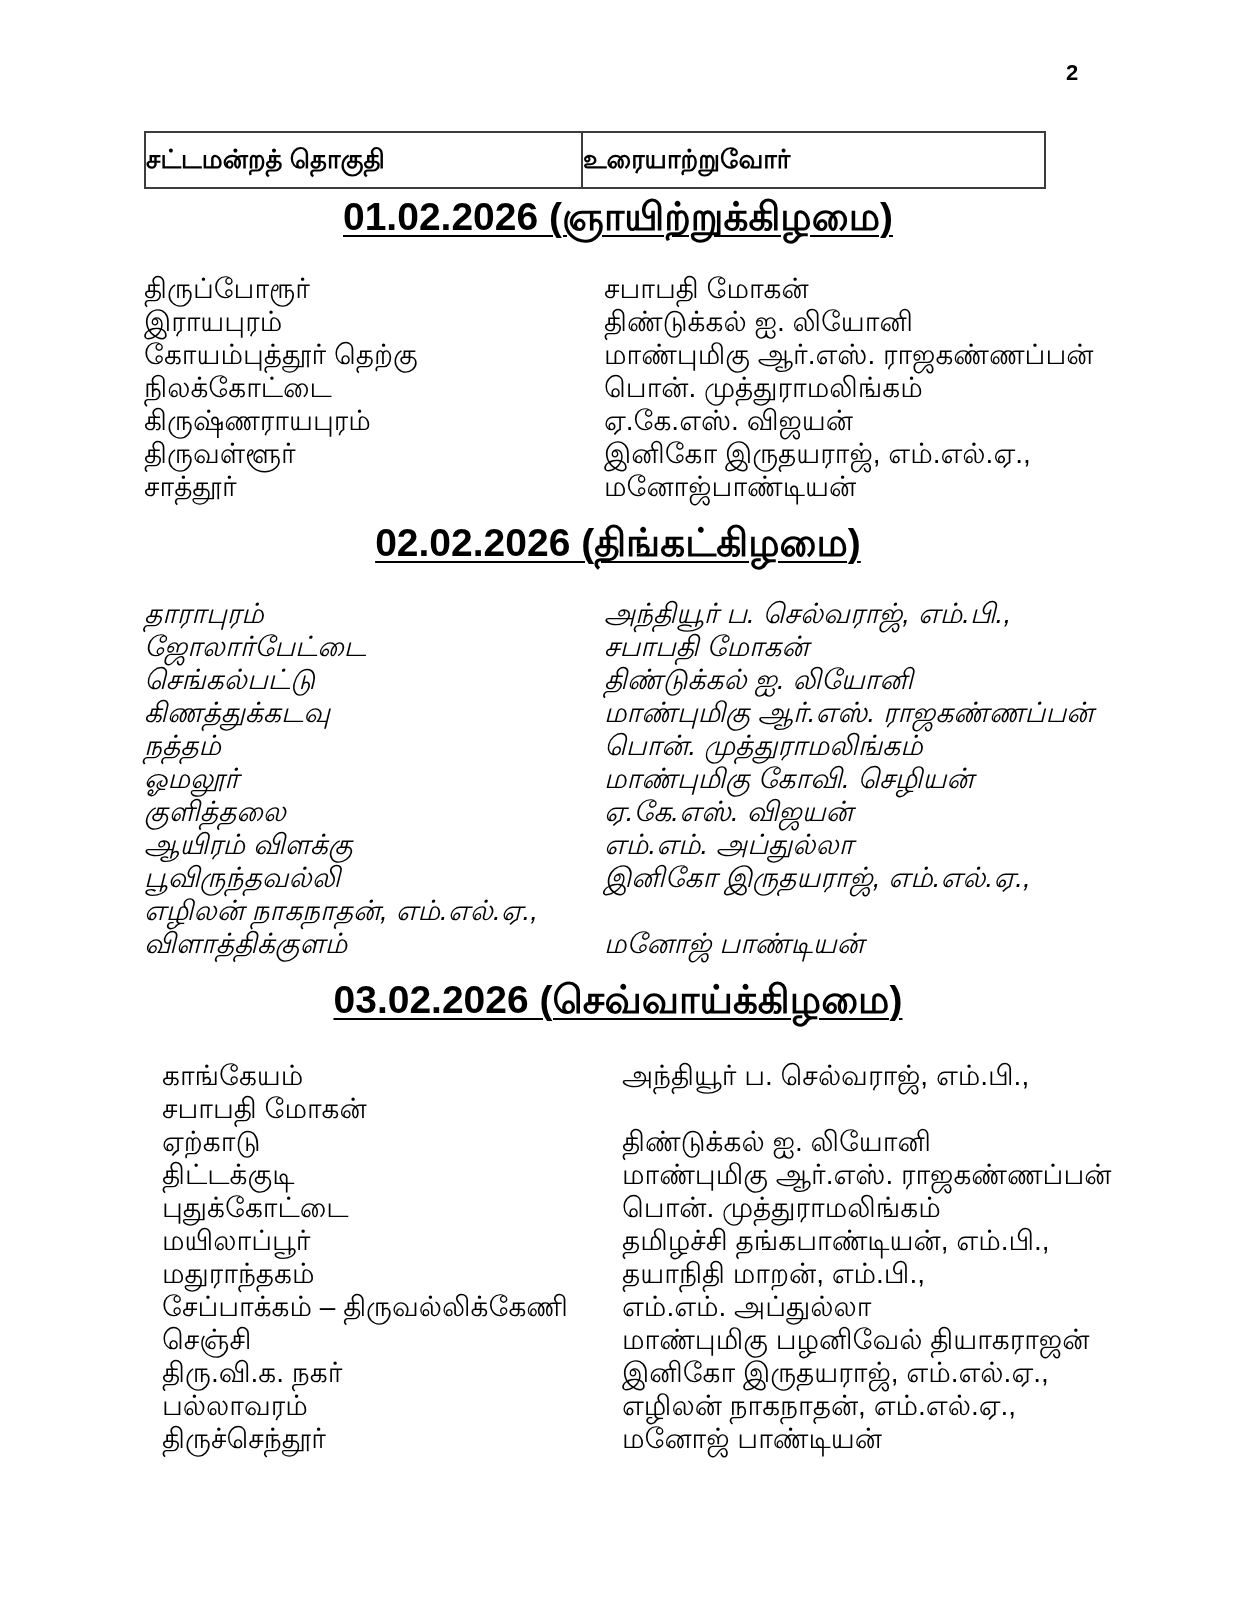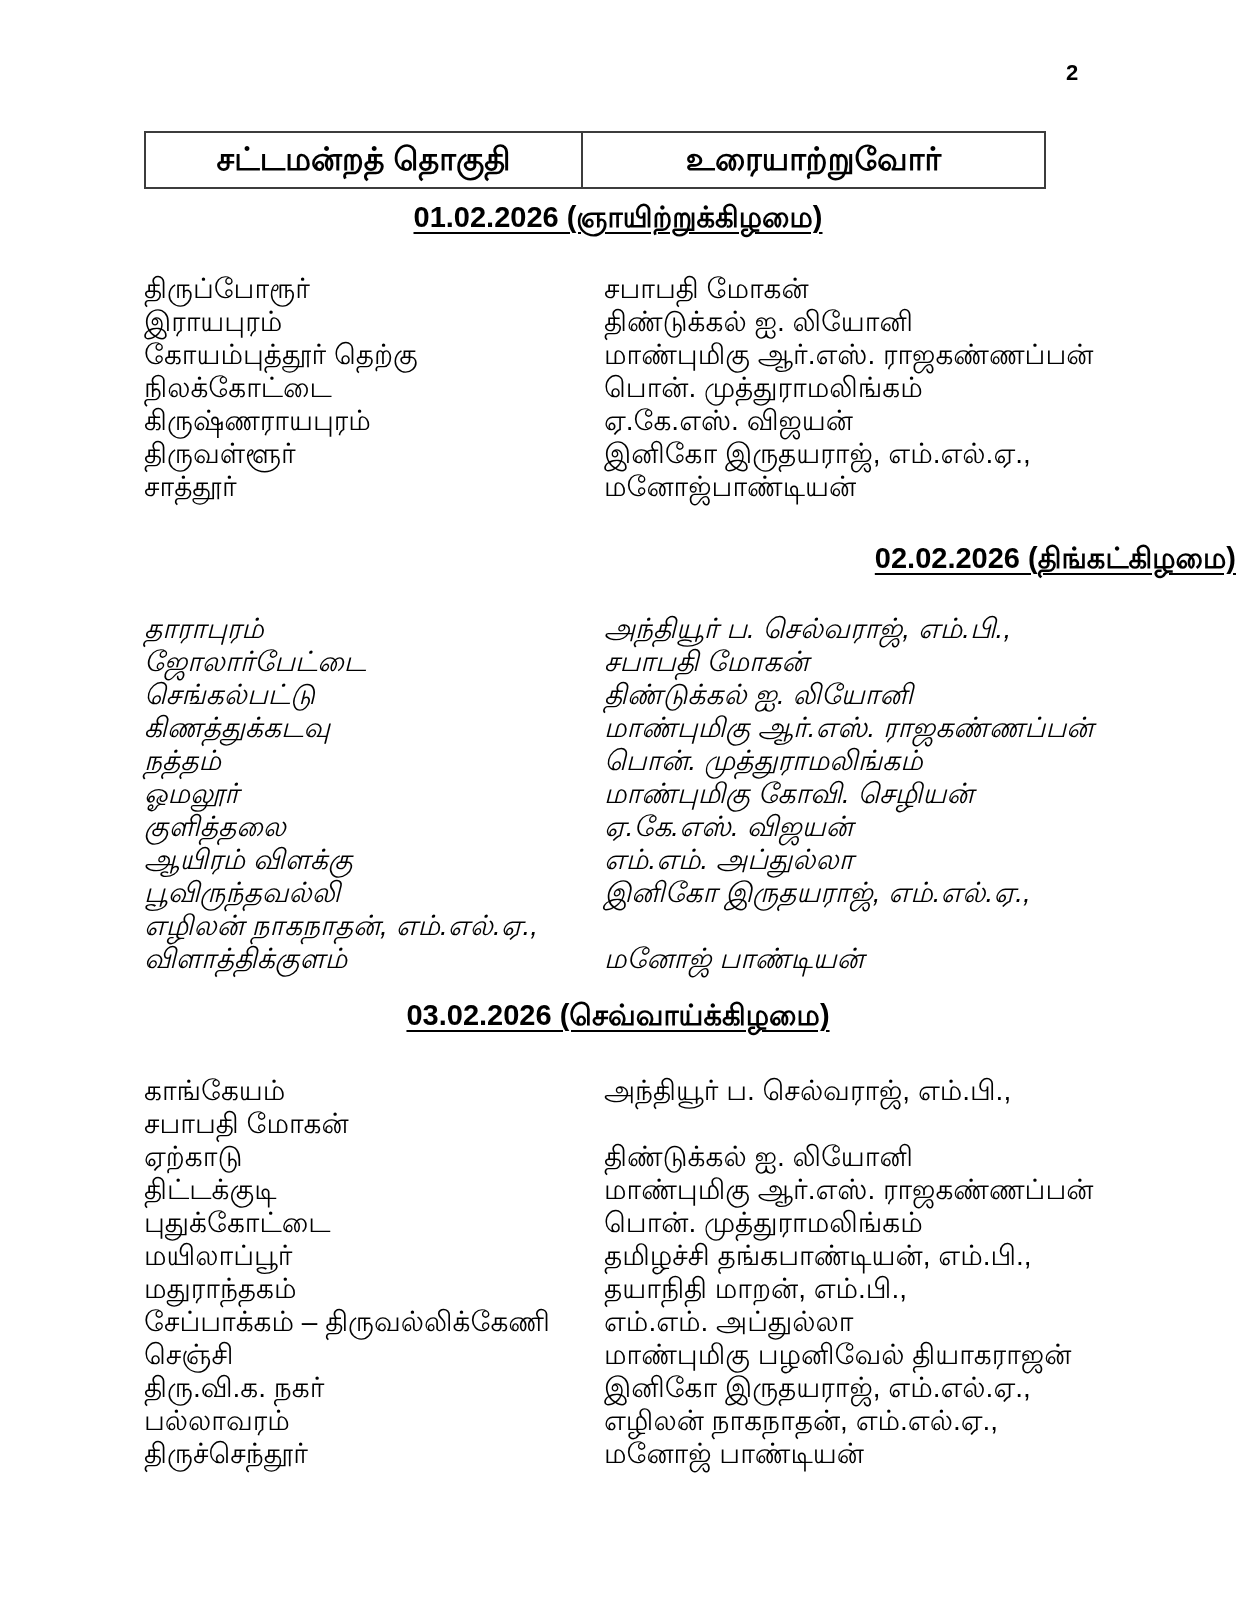--- a/index.html
+++ b/index.html
@@ -24,48 +24,47 @@
   .header-table {
     display: flex;
     margin-left: 144px;
     width: 902px;
     box-sizing: border-box;
     border: 2px solid #3c3c3c;
   }
   .header-cell {
     box-sizing: border-box;
     padding: 11px 0 13px 0;
-    text-align: center;
     font-weight: bold;
-    font-size: 32px;
+    font-size: 26px;
     line-height: 30px;
   }
   .header-cell.left {
     width: 437px;
     border-right: 2px solid #3c3c3c;
   }
   .header-cell.right { flex: 1; }
 
   .day-section { margin: 0; }
   .day-heading {
     margin: 30px 0 0 0;
     text-align: center;
-    font-size: 29px;
+    font-size: 39px;
     line-height: 36px;
     font-weight: bold;
     text-decoration: underline;
     text-decoration-thickness: 2px;
     text-underline-offset: 5px;
   }
   .day-section:first-of-type .day-heading { margin-top: 10px; }
   .rows { margin-top: 37px; }
-  .day-section:nth-of-type(2) .day-heading { margin-top: 37px; text-align: right; }
+  .day-section:nth-of-type(2) .day-heading { margin-top: 22px; }
   .day-section:nth-of-type(2) .rows { margin-top: 36px; font-style: italic; }
   .day-section:nth-of-type(3) .day-heading { margin-top: 22px; }
-  .day-section:nth-of-type(3) .rows { margin-top: 41px; }
+  .day-section:nth-of-type(3) .rows { margin-top: 41px; padding-left: 18px; }
 
   .row {
     display: flex;
     padding-left: 144px;
     font-size: 28px;
     line-height: 33px;
   }
   .cell.constituency { width: 460px; }
   .cell.speaker { flex: 1; }
 </style>

